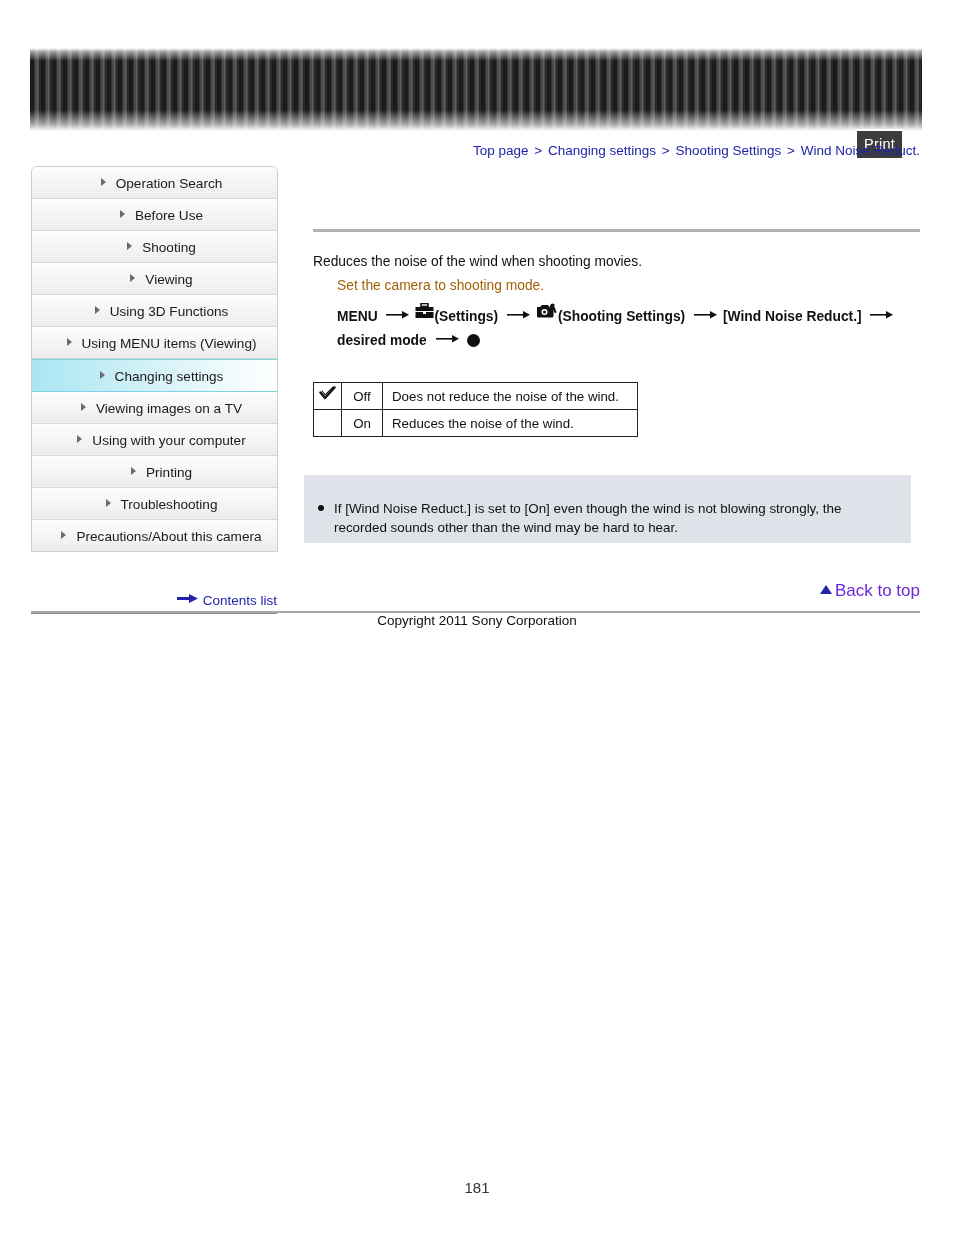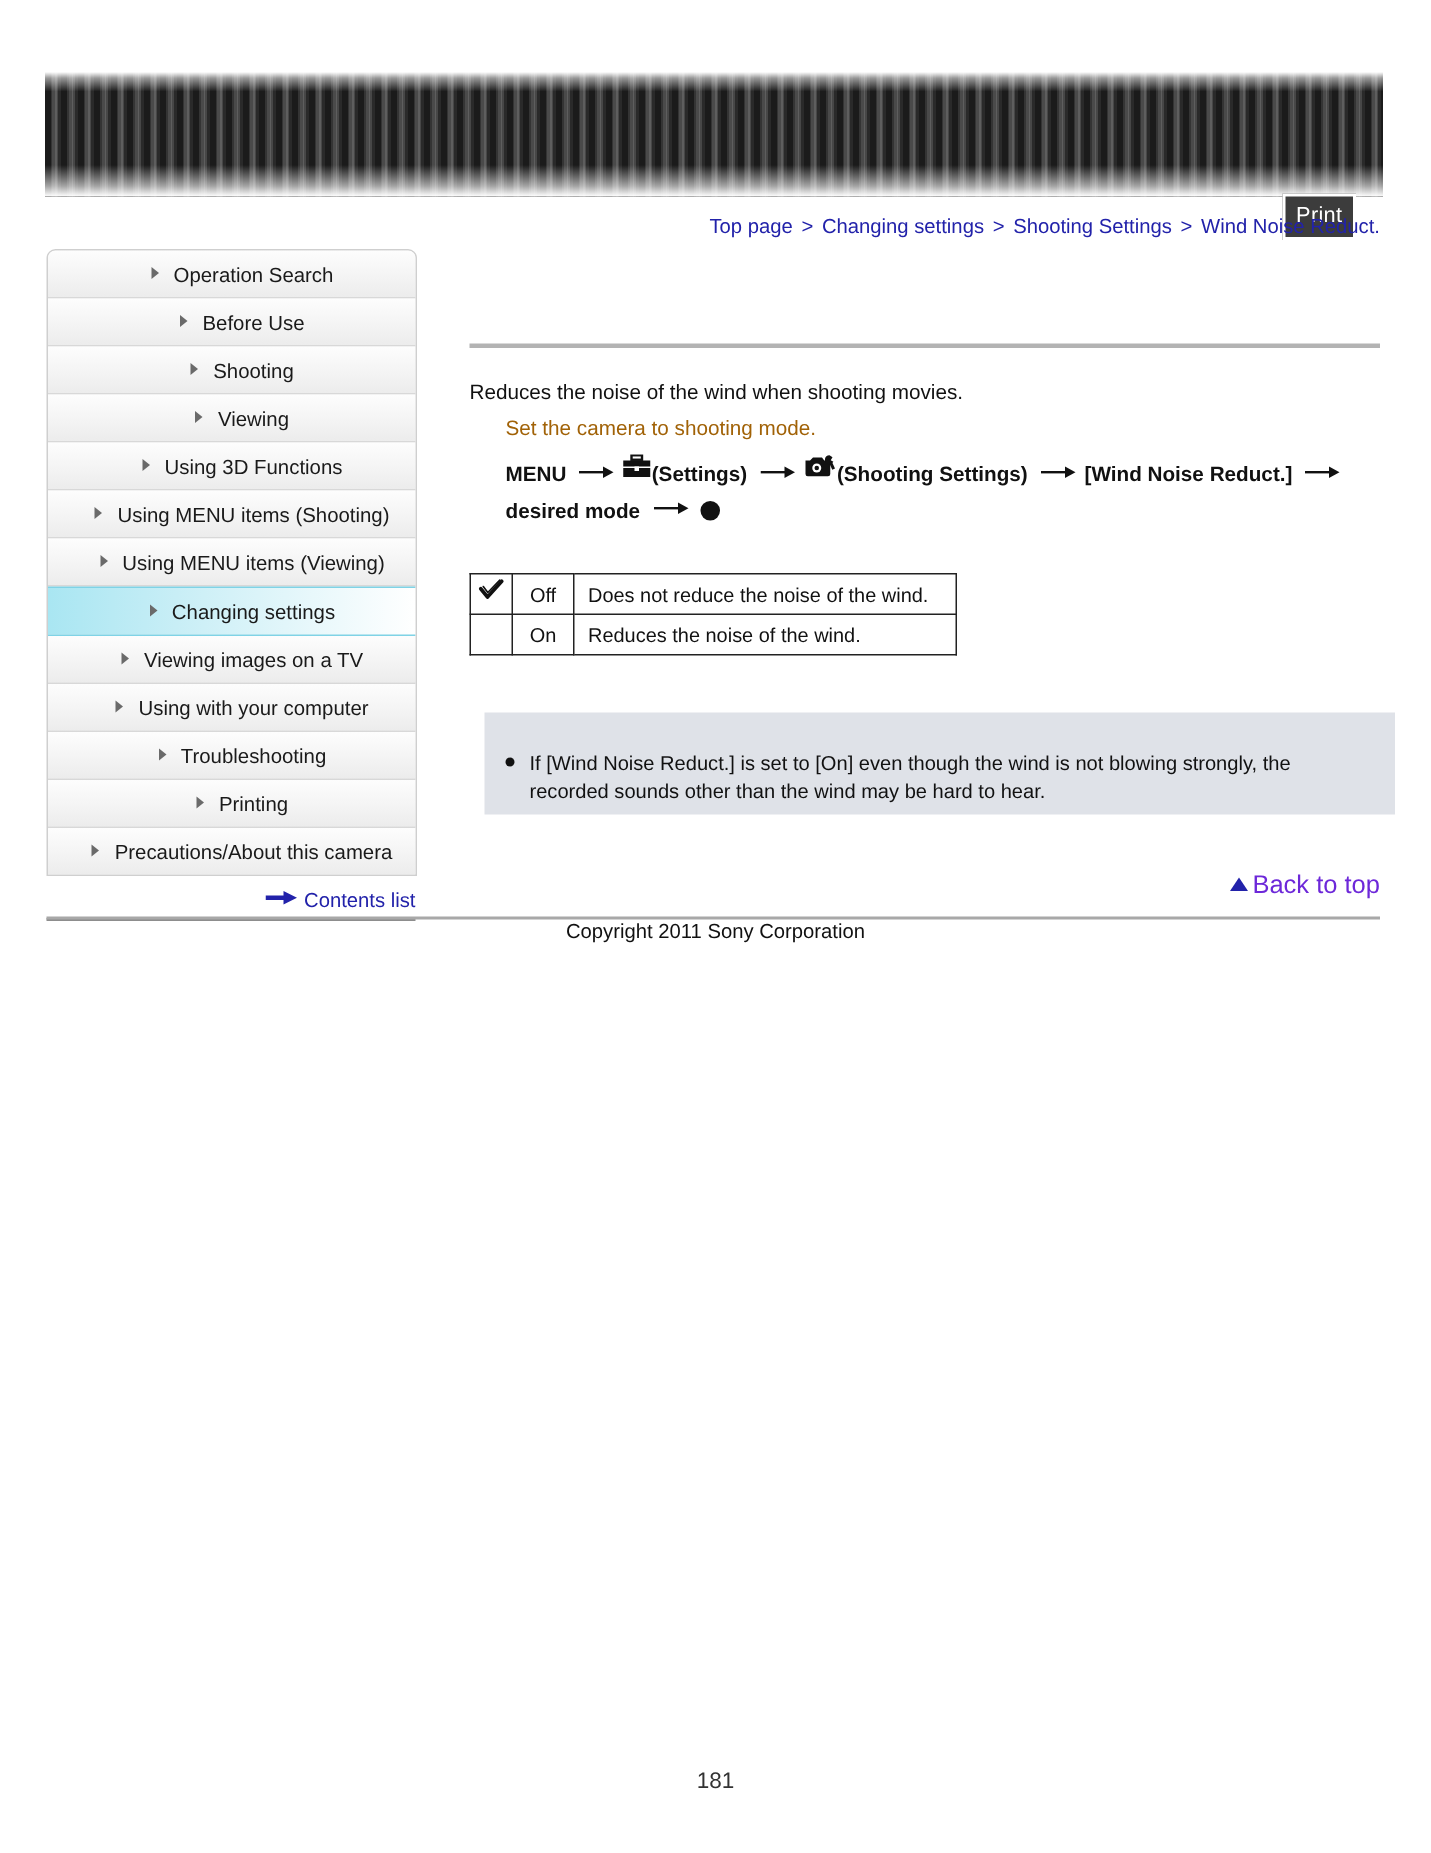--- a/index.html
+++ b/index.html
@@ -230,21 +230,21 @@
   .check-mark {
     display: inline-block;
     vertical-align: middle;
     position: relative;
     top: -1px;
   }
 
   
   #note-box {
     position: absolute;
-    left: 323px;
+    left: 304px;
     top: 475px;
     width: 607px;
     height: 68px;
     background: #dfe2e8;
   }
   #note-list {
     margin: 0;
     padding: 24px 26px 0 30px;
     list-style: none;
     font-size: 13.4px;
@@ -338,39 +338,36 @@
   <div class="side-item">
     <span class="side-bullet"></span><span class="side-label">Shooting</span>
   </div>
   <div class="side-item">
     <span class="side-bullet"></span><span class="side-label">Viewing</span>
   </div>
   <div class="side-item">
     <span class="side-bullet"></span><span class="side-label">Using 3D Functions</span>
   </div>
   <div class="side-item">
-    <span class="side-bullet"></span><span class="side-label">Using MENU items (Shooting)</span>
-  </div>
-  <div class="side-item">
     <span class="side-bullet"></span><span class="side-label">Using MENU items (Viewing)</span>
   </div>
   <div class="side-item active">
     <span class="side-bullet"></span><span class="side-label">Changing settings</span>
   </div>
   <div class="side-item">
     <span class="side-bullet"></span><span class="side-label">Viewing images on a TV</span>
   </div>
   <div class="side-item">
     <span class="side-bullet"></span><span class="side-label">Using with your computer</span>
   </div>
   <div class="side-item">
+    <span class="side-bullet"></span><span class="side-label">Printing</span>
+  </div>
+  <div class="side-item">
     <span class="side-bullet"></span><span class="side-label">Troubleshooting</span>
-  </div>
-  <div class="side-item">
-    <span class="side-bullet"></span><span class="side-label">Printing</span>
   </div>
   <div class="side-item">
     <span class="side-bullet"></span><span class="side-label">Precautions/About this camera</span>
   </div>
 </div>
 
 <div id="contents-list">
   <span id="contents-arrow">
     <svg width="22" height="11" viewBox="0 0 22 11">
       <rect x="0" y="4" width="14" height="3" fill="#2222aa"></rect>

